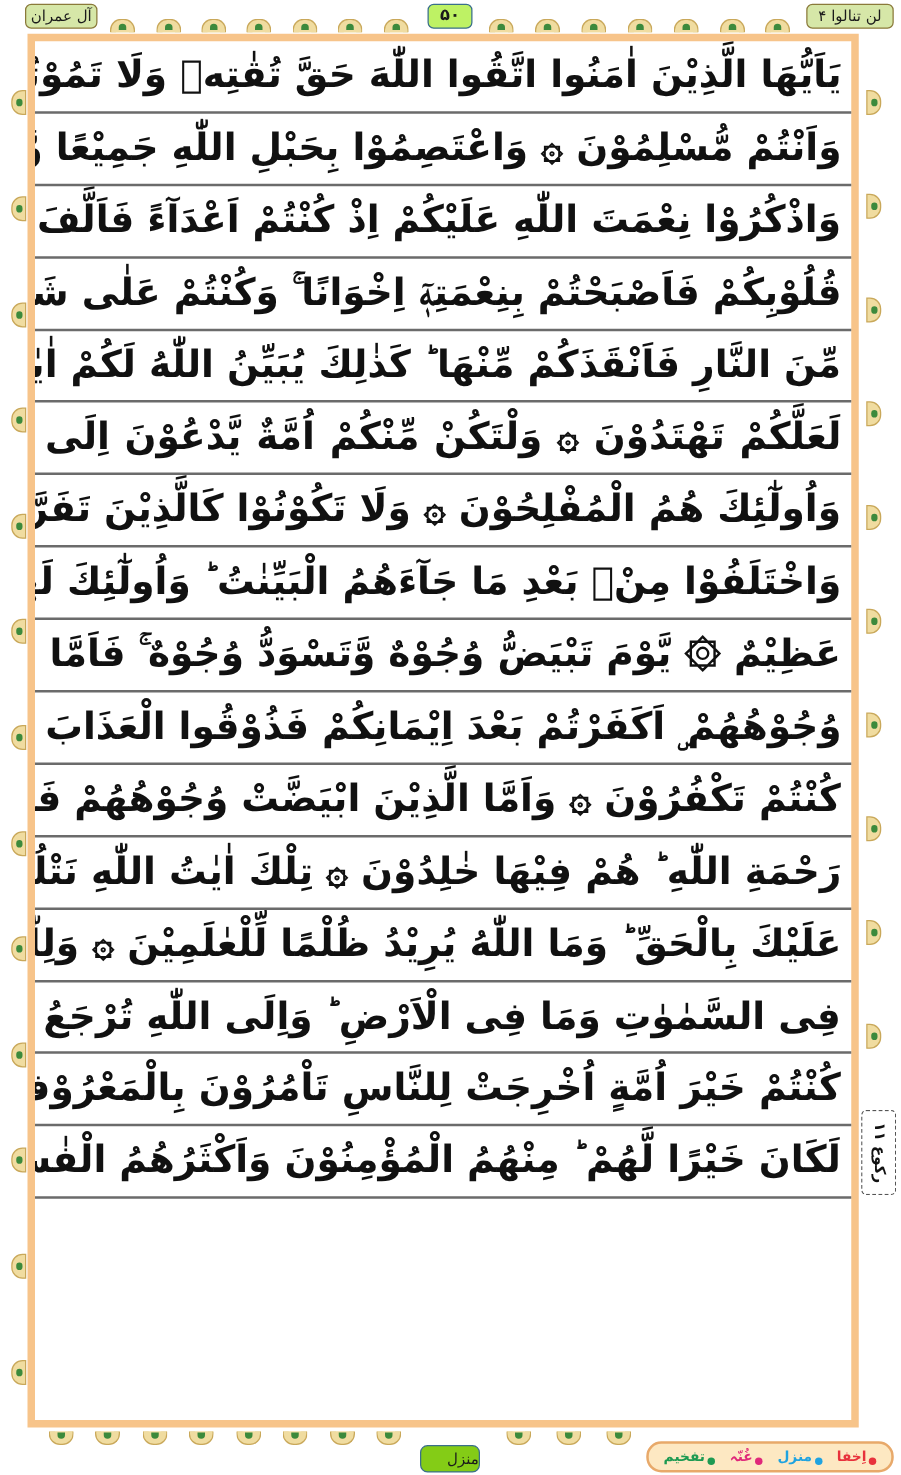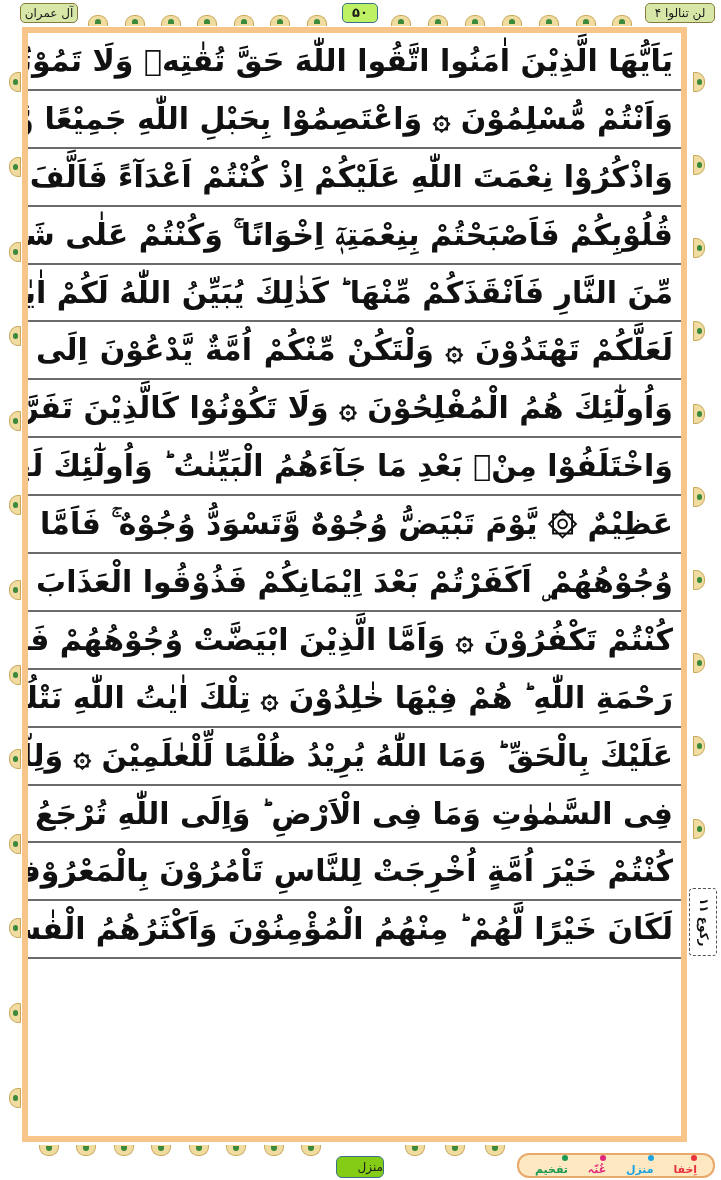--- a/index.html
+++ b/index.html
@@ -17,21 +17,21 @@
   .orn-v { width:10px; height:18px; background:#f0dca0; border:1px solid #c9a85a; border-radius:9px 0 0 9px; position:relative; }
   .orn-v.right { border-radius:0 9px 9px 0; }
   .orn-v::after { content:""; position:absolute; left:3px; top:6px; width:5px; height:6px; background:#3c8a3c; border-radius:3px; }
   .frame { position:absolute; left:22px; top:27px; width:665px; height:1115px; border:6px solid #f7c48a; box-sizing:border-box; background:#ffffff; }
   .lines { position:absolute; left:28px; top:33px; width:653px; height:1103px; }
   .line { height:57.9px; border-bottom:2px solid #6b6b6b; box-sizing:border-box; direction:rtl; font-family:"DejaVu Sans", sans-serif; font-weight:bold; font-size:30px; line-height:56px; white-space:nowrap; overflow:hidden; text-align:justify; text-align-last:justify; padding:0 8px; color:#111; }
   .line:last-child { border-bottom:none; }
   .ruku { position:absolute; left:689px; top:888px; width:26px; height:66px; background:#ffffff; border:1px dashed #555; border-radius:4px; font-size:12px; writing-mode:vertical-rl; text-align:center; line-height:24px; color:#111; font-weight:bold; }
   .manzil { position:absolute; left:336px; top:1156px; width:46px; height:20px; background:#84cc16; border:1px solid #3a6f8a; border-radius:6px; font-size:12px; line-height:20px; color:#1a1a1a; direction:rtl; }
   .legend { position:absolute; left:517px; top:1153px; width:198px; height:25px; background:#fde8c2; border:2px solid #e8a96a; border-radius:12px; box-sizing:border-box; display:flex; direction:rtl; justify-content:space-around; align-items:center; font-size:11px; font-weight:bold; padding:0 6px; }
-  .legend-item { display:flex; align-items:flex-start; gap:2px;flex-direction:column; }
+  .legend-item { display:flex; align-items:flex-end; gap:2px; }
   .dot { width:6px; height:6px; border-radius:50%; display:inline-block; }
 </style>
 </head>
 <body>
 
 <div class="top-bar">
   <div class="badge green" style="left:645px; width:68px;">لن تنالوا ۴</div>
   <div class="badge blue" style="left:342px; width:34px;">۵۰</div>
   <div class="badge green" style="left:20px; width:56px;">آل عمران ۳</div>
   <div class="ornaments-h" style="left:80px; top:12px; width:255px;">

